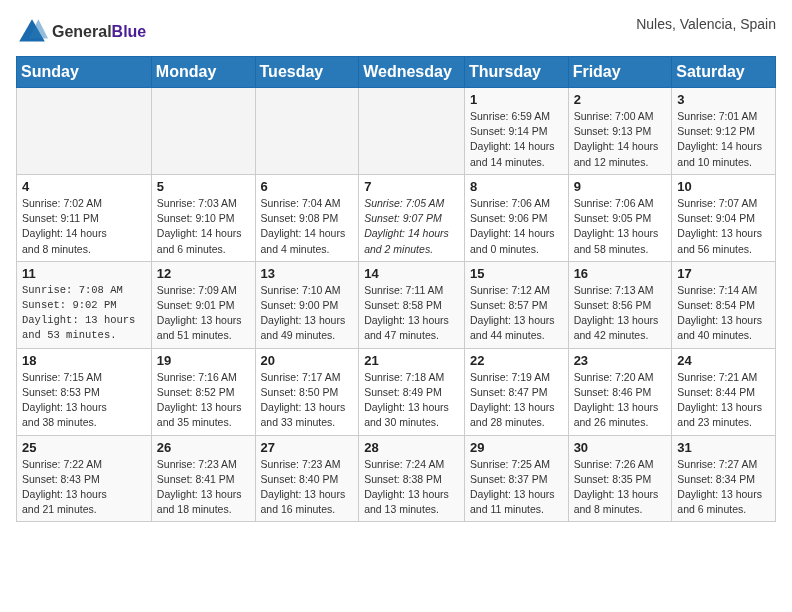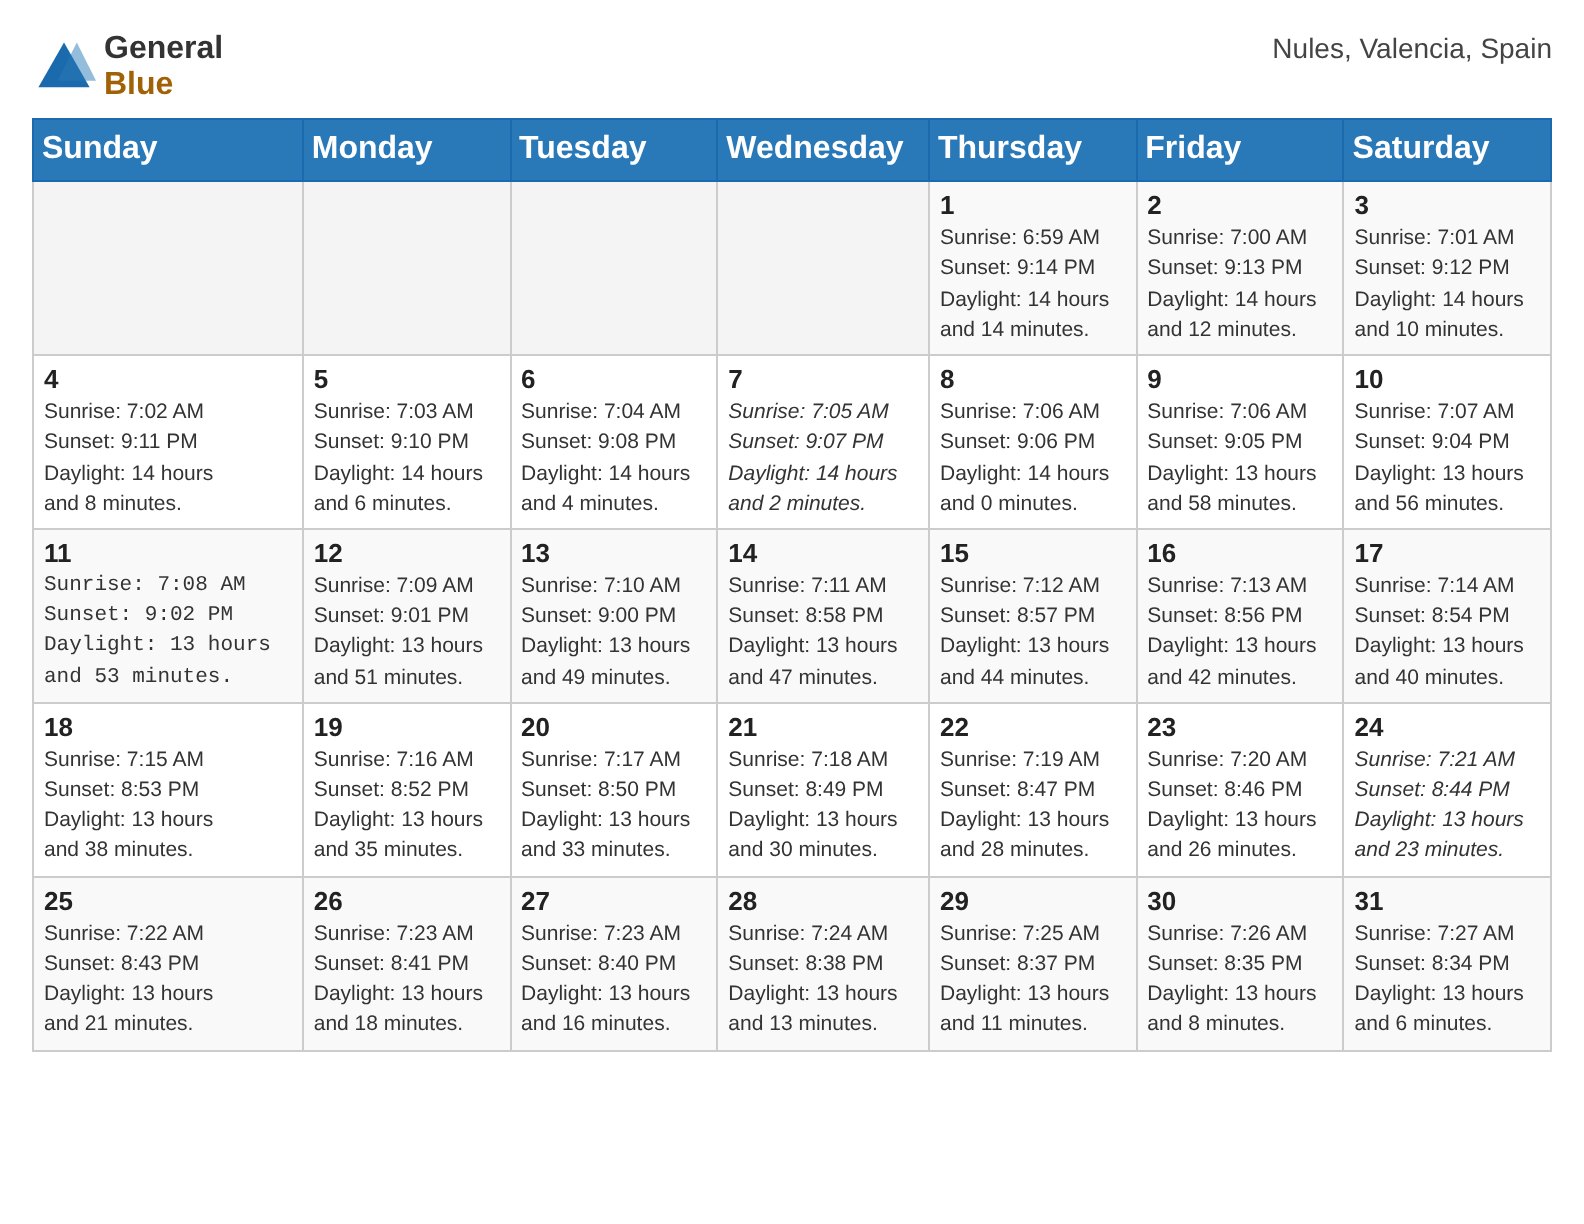--- a/index.html
+++ b/index.html
@@ -16,32 +16,31 @@
       align-items: flex-start;
       margin-bottom: 8px;
     }
     .logo {
       display: flex;
       align-items: center;
       gap: 4px;
     }
     .logo-text {
       display: flex;
-      flex-direction: column;
       line-height: 1.1;
     }
     .logo-general {
       font-size: 16px;
       font-weight: bold;
       color: #333;
     }
     .logo-blue {
       font-size: 16px;
       font-weight: bold;
-      color: #a16207;
+      color: #4c1d95;
     }
     .logo-icon {
       width: 32px;
       height: 32px;
     }
     .title-area {
       text-align: right;
     }
     .month-year {
       font-size: 36px;
@@ -299,21 +298,21 @@
         </td>
         <td>
           <span class="day-num">23</span>
           <div class="day-info" style="white-space: pre-line;">Sunrise: 7:20 AM
 Sunset: 8:46 PM
 Daylight: 13 hours
 and 26 minutes.</div>
         </td>
         <td>
           <span class="day-num">24</span>
-          <div class="day-info" style="white-space: pre-line; font-style: italic;">Sunrise: 7:21 AM
+          <div class="day-info" style="white-space: pre-line;">Sunrise: 7:21 AM
 Sunset: 8:44 PM
 Daylight: 13 hours
 and 23 minutes.</div>
         </td>
       </tr>
       <tr>
         <td>
           <span class="day-num">25</span>
           <div class="day-info" style="white-space: pre-line;">Sunrise: 7:22 AM
 Sunset: 8:43 PM

